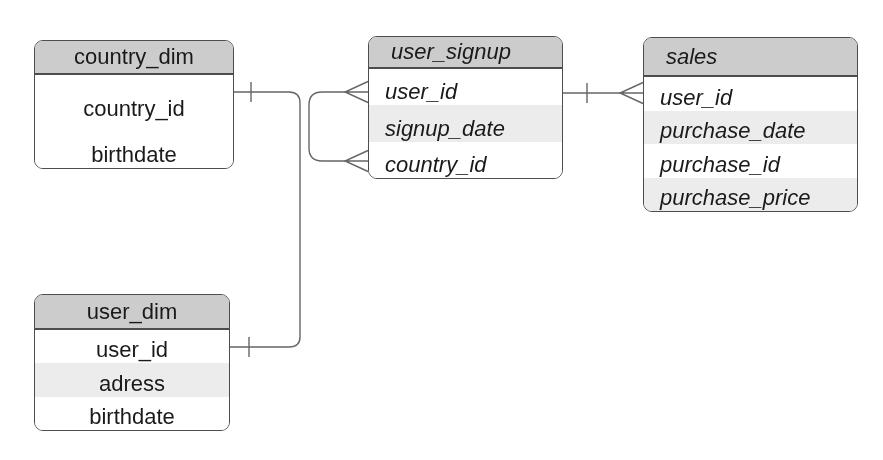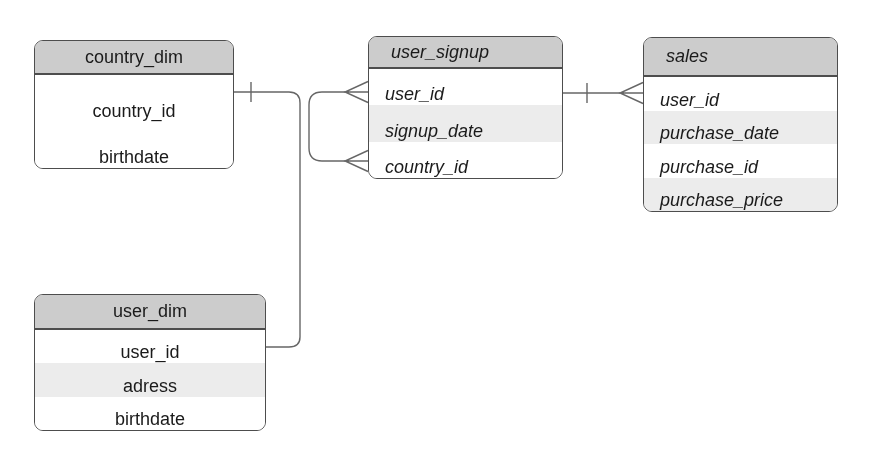--- a/index.html
+++ b/index.html
@@ -3,21 +3,21 @@
 <meta charset="utf-8">
 <style>
   html, body { margin: 0; padding: 0; background: #ffffff; }
   .stage {
     position: relative;
     width: 883px;
     height: 460px;
     background: #ffffff;
     overflow: hidden;
     font-family: "Liberation Sans", sans-serif;
-    font-size: 18px;
+    font-size: 22px;
     color: #1a1a1a;
   }
   svg.wires { position: absolute; left: 0; top: 0; }
   svg.wires path { fill: none; stroke: #666666; stroke-width: 1.4; }
 
   .entity {
     position: absolute;
     box-sizing: border-box;
     display: flex;
     flex-direction: column;
@@ -44,25 +44,25 @@
     box-sizing: border-box;
   }
   .entity .row.alt { background: #ececec; }
 
   .entity.lefty { font-style: italic; }
   .entity.lefty .hdr { justify-content: flex-start; padding-left: 22px; }
   .entity.lefty .row { justify-content: flex-start; padding-left: 16px; }
 
   #t-country  { left: 34px;  top: 40px;  width: 200px; height: 129px; }
   #t-country .hdr { height: 34px; }
-  #t-userdim  { left: 34px;  top: 294px; width: 232px; height: 137px; }
+  #t-userdim  { left: 34px;  top: 294px; width: 196px; height: 137px; }
   #t-userdim .hdr { height: 35px; }
   #t-signup   { left: 368px; top: 36px;  width: 195px; height: 143px; }
   #t-signup .hdr { height: 32px; }
-  #t-sales    { left: 643px; top: 37px;  width: 195px; height: 175px; }
+  #t-sales    { left: 643px; top: 37px;  width: 215px; height: 175px; }
   #t-sales .hdr { height: 39px; }
 </style>
 </head>
 <body>
 
 <div class="stage">
 
   <svg class="wires" width="883" height="460" viewBox="0 0 883 460">
 
     <g>

